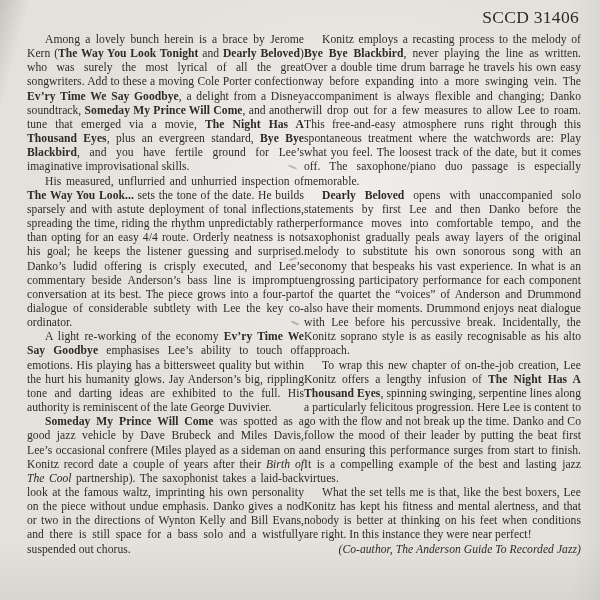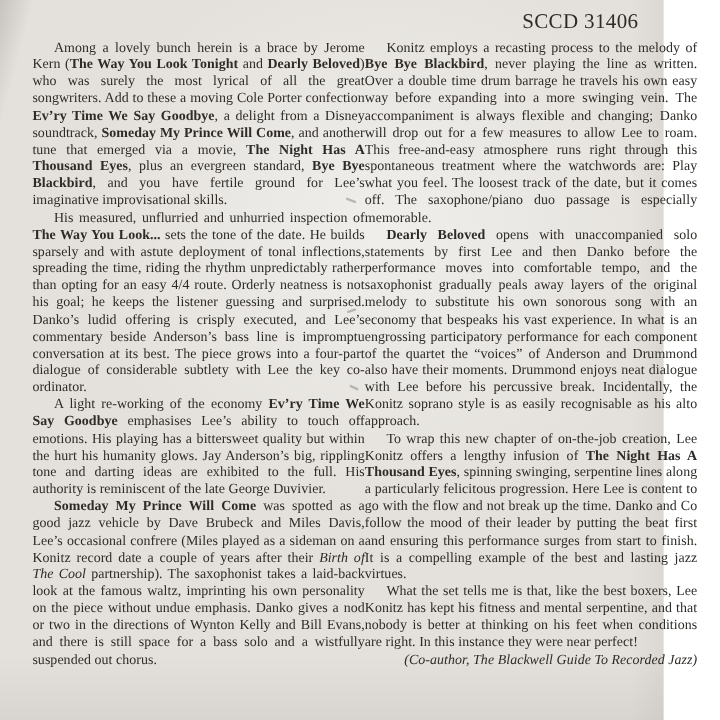--- a/index.html
+++ b/index.html
@@ -1,21 +1,21 @@
 <!DOCTYPE html>
 <html style="--paper: #e4e1dc; --ink: #2e2b27;"><head>
 <meta charset="utf-8">
 <style>
   html, body { margin: 0; padding: 0; }
   body {
     width: 600px; height: 600px; overflow: hidden;
     font-family: "Liberation Serif", "DejaVu Serif", serif;
   }
   .page {
-    position: relative; width: 553px; height: 600px;
+    position: relative; width: 600px; height: 600px;
     background-color: var(--paper, #e4e1dc);
     background-image:
       radial-gradient(ellipse 85% 70% at 58% 32%, rgba(255,255,255,0.45) 0%, rgba(255,255,255,0) 55%),
       linear-gradient(105deg, rgba(110,105,98,0.25) 0%, rgba(110,105,98,0) 4%),
       linear-gradient(to top, rgba(110,105,98,0.10) 0%, rgba(110,105,98,0) 9%),
       linear-gradient(to left, rgba(110,105,98,0.08) 0%, rgba(110,105,98,0) 5%);
     color: var(--ink, #2e2b27);
   }
   .catalog {
     position: absolute; top: 7px; right: 21px;
@@ -56,24 +56,24 @@
           <p><span>His measured, unflurried and unhurried inspection of </span><span class="b">The Way You Look...</span><span> sets the tone of the date. He builds sparsely and with astute deployment of tonal inflections, spreading the time, riding the rhythm unpredictably rather than opting for an easy 4/4 route. Orderly neatness is not his goal; he keeps the listener guessing and surprised. Danko’s ludid offering is crisply executed, and Lee’s commentary beside Anderson’s bass line is impromptu conversation at its best. The piece grows into a four-part dialogue of considerable subtlety with Lee the key co-ordinator.</span></p>
           <p><span>A light re-working of the economy </span><span class="b">Ev’ry Time We Say Goodbye</span><span> emphasises Lee’s ability to touch off emotions. His playing has a bittersweet quality but within the hurt his humanity glows. Jay Anderson’s big, rippling tone and darting ideas are exhibited to the full. His authority is reminiscent of the late George Duvivier.</span></p>
           <p><span class="b">Someday My Prince Will Come</span><span> was spotted as a good jazz vehicle by Dave Brubeck and Miles Davis, Lee’s occasional confrere (Miles played as a sideman on a Konitz record date a couple of years after their </span><span class="i">Birth of The Cool</span><span> partnership). The saxophonist takes a laid-back look at the famous waltz, imprinting his own personality on the piece without undue emphasis. Danko gives a nod or two in the directions of Wynton Kelly and Bill Evans, and there is still space for a bass solo and a wistfully suspended out chorus.</span></p>
         </div>
     </div>
     <div class="col">
       <div>
           <p><span>Konitz employs a recasting process to the melody of </span><span class="b">Bye Bye Blackbird</span><span>, never playing the line as written. Over a double time drum barrage he travels his own easy way before expanding into a more swinging vein. The accompaniment is always flexible and changing; Danko will drop out for a few measures to allow Lee to roam. This free-and-easy atmosphere runs right through this spontaneous treatment where the watchwords are: Play what you feel. The loosest track of the date, but it comes off. The saxophone/piano duo passage is especially memorable.</span></p>
           <p><span class="b">Dearly Beloved</span><span> opens with unaccompanied solo statements by first Lee and then Danko before the performance moves into comfortable tempo, and the saxophonist gradually peals away layers of the original melody to substitute his own sonorous song with an economy that bespeaks his vast experience. In what is an engrossing participatory performance for each component of the quartet the “voices” of Anderson and Drummond also have their moments. Drummond enjoys neat dialogue with Lee before his percussive break. Incidentally, the Konitz soprano style is as easily recognisable as his alto approach.</span></p>
           <p><span>To wrap this new chapter of on-the-job creation, Lee Konitz offers a lengthy infusion of </span><span class="b">The Night Has A Thousand Eyes</span><span>, spinning swinging, serpentine lines along a particularly felicitous progression. Here Lee is content to go with the flow and not break up the time. Danko and Co follow the mood of their leader by putting the beat first and ensuring this performance surges from start to finish. It is a compelling example of the best and lasting jazz virtues.</span></p>
-          <p><span>What the set tells me is that, like the best boxers, Lee Konitz has kept his fitness and mental serpentine, and that nobody is better at thinking on his feet when conditions are right. In this instance they were near perfect!</span></p>
+          <p><span>What the set tells me is that, like the best boxers, Lee Konitz has kept his fitness and mental alertness, and that nobody is better at thinking on his feet when conditions are right. In this instance they were near perfect!</span></p>
         </div>
       <div>
-        <p class="sig-credit">(Co-author, The Blackwell Guide To Recorded Jazz)</p>
+        <p class="sig-credit">(Co-author, The Anderson Guide To Recorded Jazz)</p>
       </div>
     </div>
   </div>
 
   <div class="smudge s1"></div>
   <div class="smudge s2"></div>
   <div class="smudge s3"></div>
 </div>
 
 </body></html>

